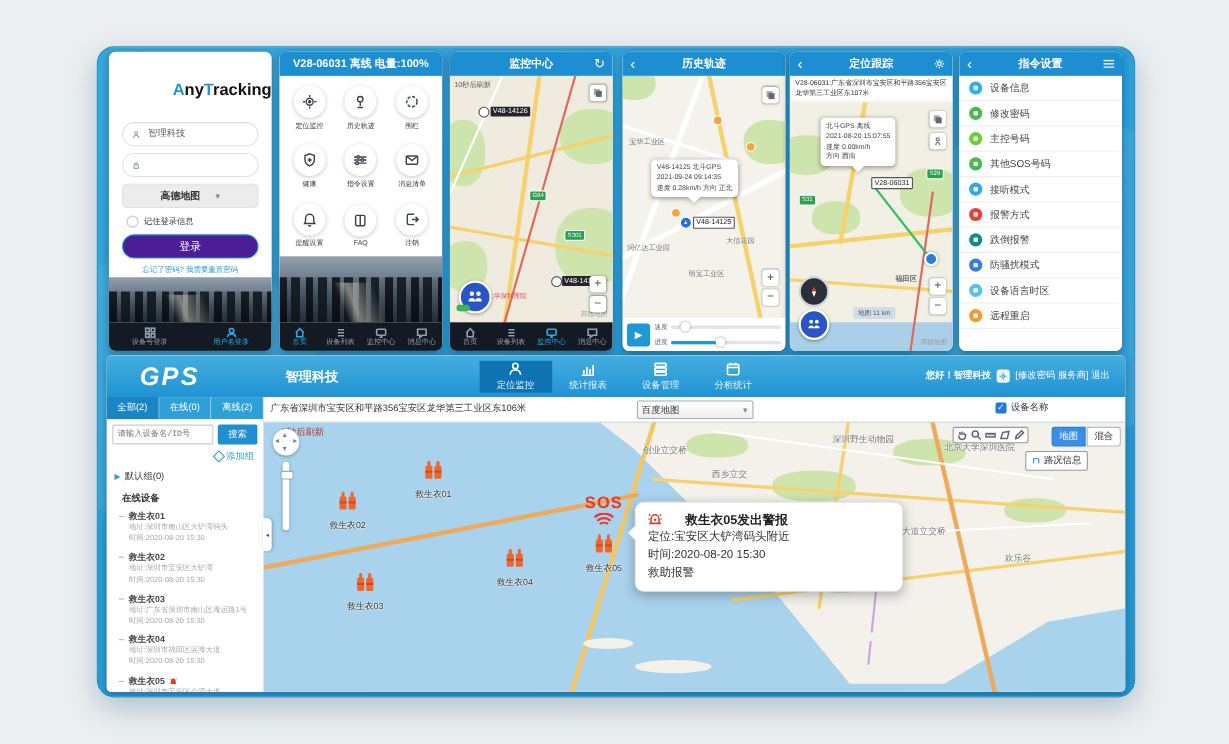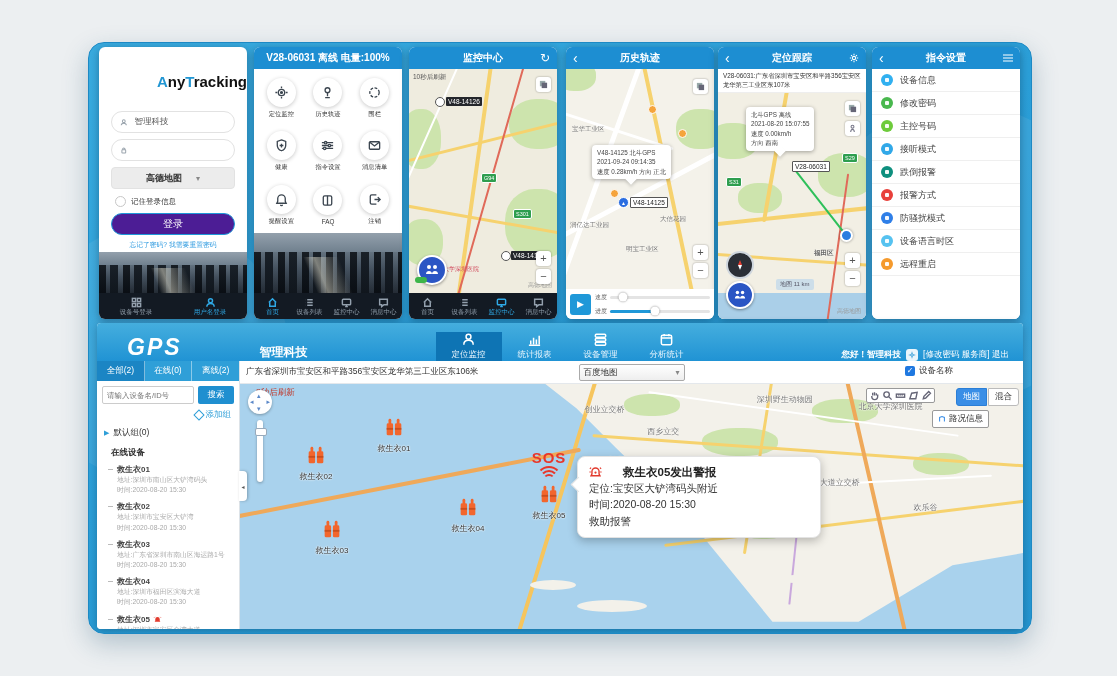--- a/index.html
+++ b/index.html
@@ -91,42 +91,42 @@
   .srow{display:flex;align-items:center;gap:3px}
   .slab{font-size:6px;color:#666;flex:none}
   .track{position:relative;flex:1;height:3px;background:#e4e4e4;border-radius:2px}
   .fill{position:absolute;left:0;top:0;bottom:0;background:#1f98d8;border-radius:2px}
   .knob{position:absolute;top:50%;width:9px;height:9px;border-radius:50%;background:#fff;
         box-shadow:0 0 2px rgba(0,0,0,.5);transform:translate(-50%,-50%)}
 
   
   .dash{position:absolute;left:8px;top:280px;width:926px;height:306px;background:#fff;border-radius:4px;
         overflow:hidden;box-shadow:0 2px 8px rgba(0,20,40,.3)}
-  .dhead{position:absolute;top:0;left:0;right:0;height:38px;display:flex;align-items:flex-end;
+  .dhead{position:absolute;top:0;left:0;right:0;height:38px;display:flex;align-items:center;
         background:linear-gradient(180deg,#45aede 0%,#2093d4 100%)}
   .dlogo{font-size:23px;font-weight:bold;font-style:italic;color:#fff;letter-spacing:2px;
         display:flex;align-items:center;margin-left:30px}
   .dcompany{font-size:12px;font-weight:bold;color:#fff;display:flex;align-items:center;margin-left:78px}
   .dnav{display:flex;margin-left:128px}
   .dni{width:66px;display:flex;flex-direction:column;align-items:center;justify-content:center;gap:2px;
        color:#eaf6fd;font-size:8.5px}
   .dni svg{width:15px;height:15px;stroke:#fff;fill:none;stroke-width:1.6}
   .dni.on{background:#0e74b4}
   .duser{margin-left:auto;display:flex;align-items:center;gap:5px;padding-right:14px;color:#fff;font-size:8.5px}
   .ubox{width:12px;height:12px;border-radius:3px;background:rgba(255,255,255,.9);display:flex;
         align-items:center;justify-content:center}
   .dbody{position:absolute;top:38px;left:0;right:0;bottom:0;display:flex}
   .dside{width:142px;flex:none;background:#fff;border-right:1px solid #dde3e8;position:relative}
   .dtabs{height:20px;display:flex;background:#2f9fd8}
   .dtab{flex:1;display:flex;align-items:center;justify-content:center;color:#fff;font-size:8.5px;
         border-right:1px solid rgba(255,255,255,.45)}
   .dtab.on{background:#1b85c4}
   .srchrow{display:flex;gap:4px;padding:5px 5px 3px}
   .srchrow input{flex:1;height:16px;border:1px solid #ccc;border-radius:2px;font-size:7.5px;padding:0 4px;
-        color:#555;outline:none;min-width:0;font-family:Liberation Sans, sans-serif}
+        color:#555;outline:none;min-width:0;font-family:Liberation Mono, monospace}
   .sbtn{width:36px;height:18px;background:#1f8fd0;color:#fff;font-size:8.5px;border:none;border-radius:2px;
         display:flex;align-items:center;justify-content:center}
   .addg{display:flex;justify-content:flex-end;align-items:center;gap:3px;padding:2px 8px;color:#2f9fd8;font-size:8.5px}
   .dmnd{width:6px;height:6px;border:1px solid #2f9fd8;transform:rotate(45deg)}
   .defg{display:flex;align-items:center;gap:4px;padding:4px 7px;font-size:8.5px;color:#333}
   .tri{color:#2f9fd8;font-size:7px}
   .olh{padding:4px 14px 2px;font-size:8.5px;font-weight:bold;color:#333}
   .dev{position:relative;padding:3px 4px 3px 20px}
   .dev::before{content:"";position:absolute;left:11px;top:8px;width:5px;height:1px;background:#bbb}
   .dname{font-size:8px;font-weight:bold;color:#444;display:flex;align-items:center;gap:3px}
@@ -567,30 +567,34 @@
         </div>
       <div class="crow">
           <span class="cdot" style="background: rgb(73, 184, 78);"></span>
           <span class="clab">修改密码</span>
         </div>
       <div class="crow">
           <span class="cdot" style="background: rgb(110, 203, 60);"></span>
           <span class="clab">主控号码</span>
         </div>
       <div class="crow">
+          <span class="cdot" style="background: rgb(73, 184, 78);"></span>
+          <span class="clab">其他SOS号码</span>
+        </div>
+      <div class="crow">
           <span class="cdot" style="background: rgb(49, 168, 232);"></span>
           <span class="clab">接听模式</span>
         </div>
       <div class="crow">
+          <span class="cdot" style="background: rgb(232, 64, 58);"></span>
+          <span class="clab">报警方式</span>
+        </div>
+      <div class="crow">
           <span class="cdot" style="background: rgb(14, 143, 126);"></span>
           <span class="clab">跌倒报警</span>
-        </div>
-      <div class="crow">
-          <span class="cdot" style="background: rgb(232, 64, 58);"></span>
-          <span class="clab">报警方式</span>
         </div>
       <div class="crow">
           <span class="cdot" style="background: rgb(47, 127, 232);"></span>
           <span class="clab">防骚扰模式</span>
         </div>
       <div class="crow">
           <span class="cdot" style="background: rgb(86, 194, 240);"></span>
           <span class="clab">设备语言时区</span>
         </div>
       <div class="crow">

